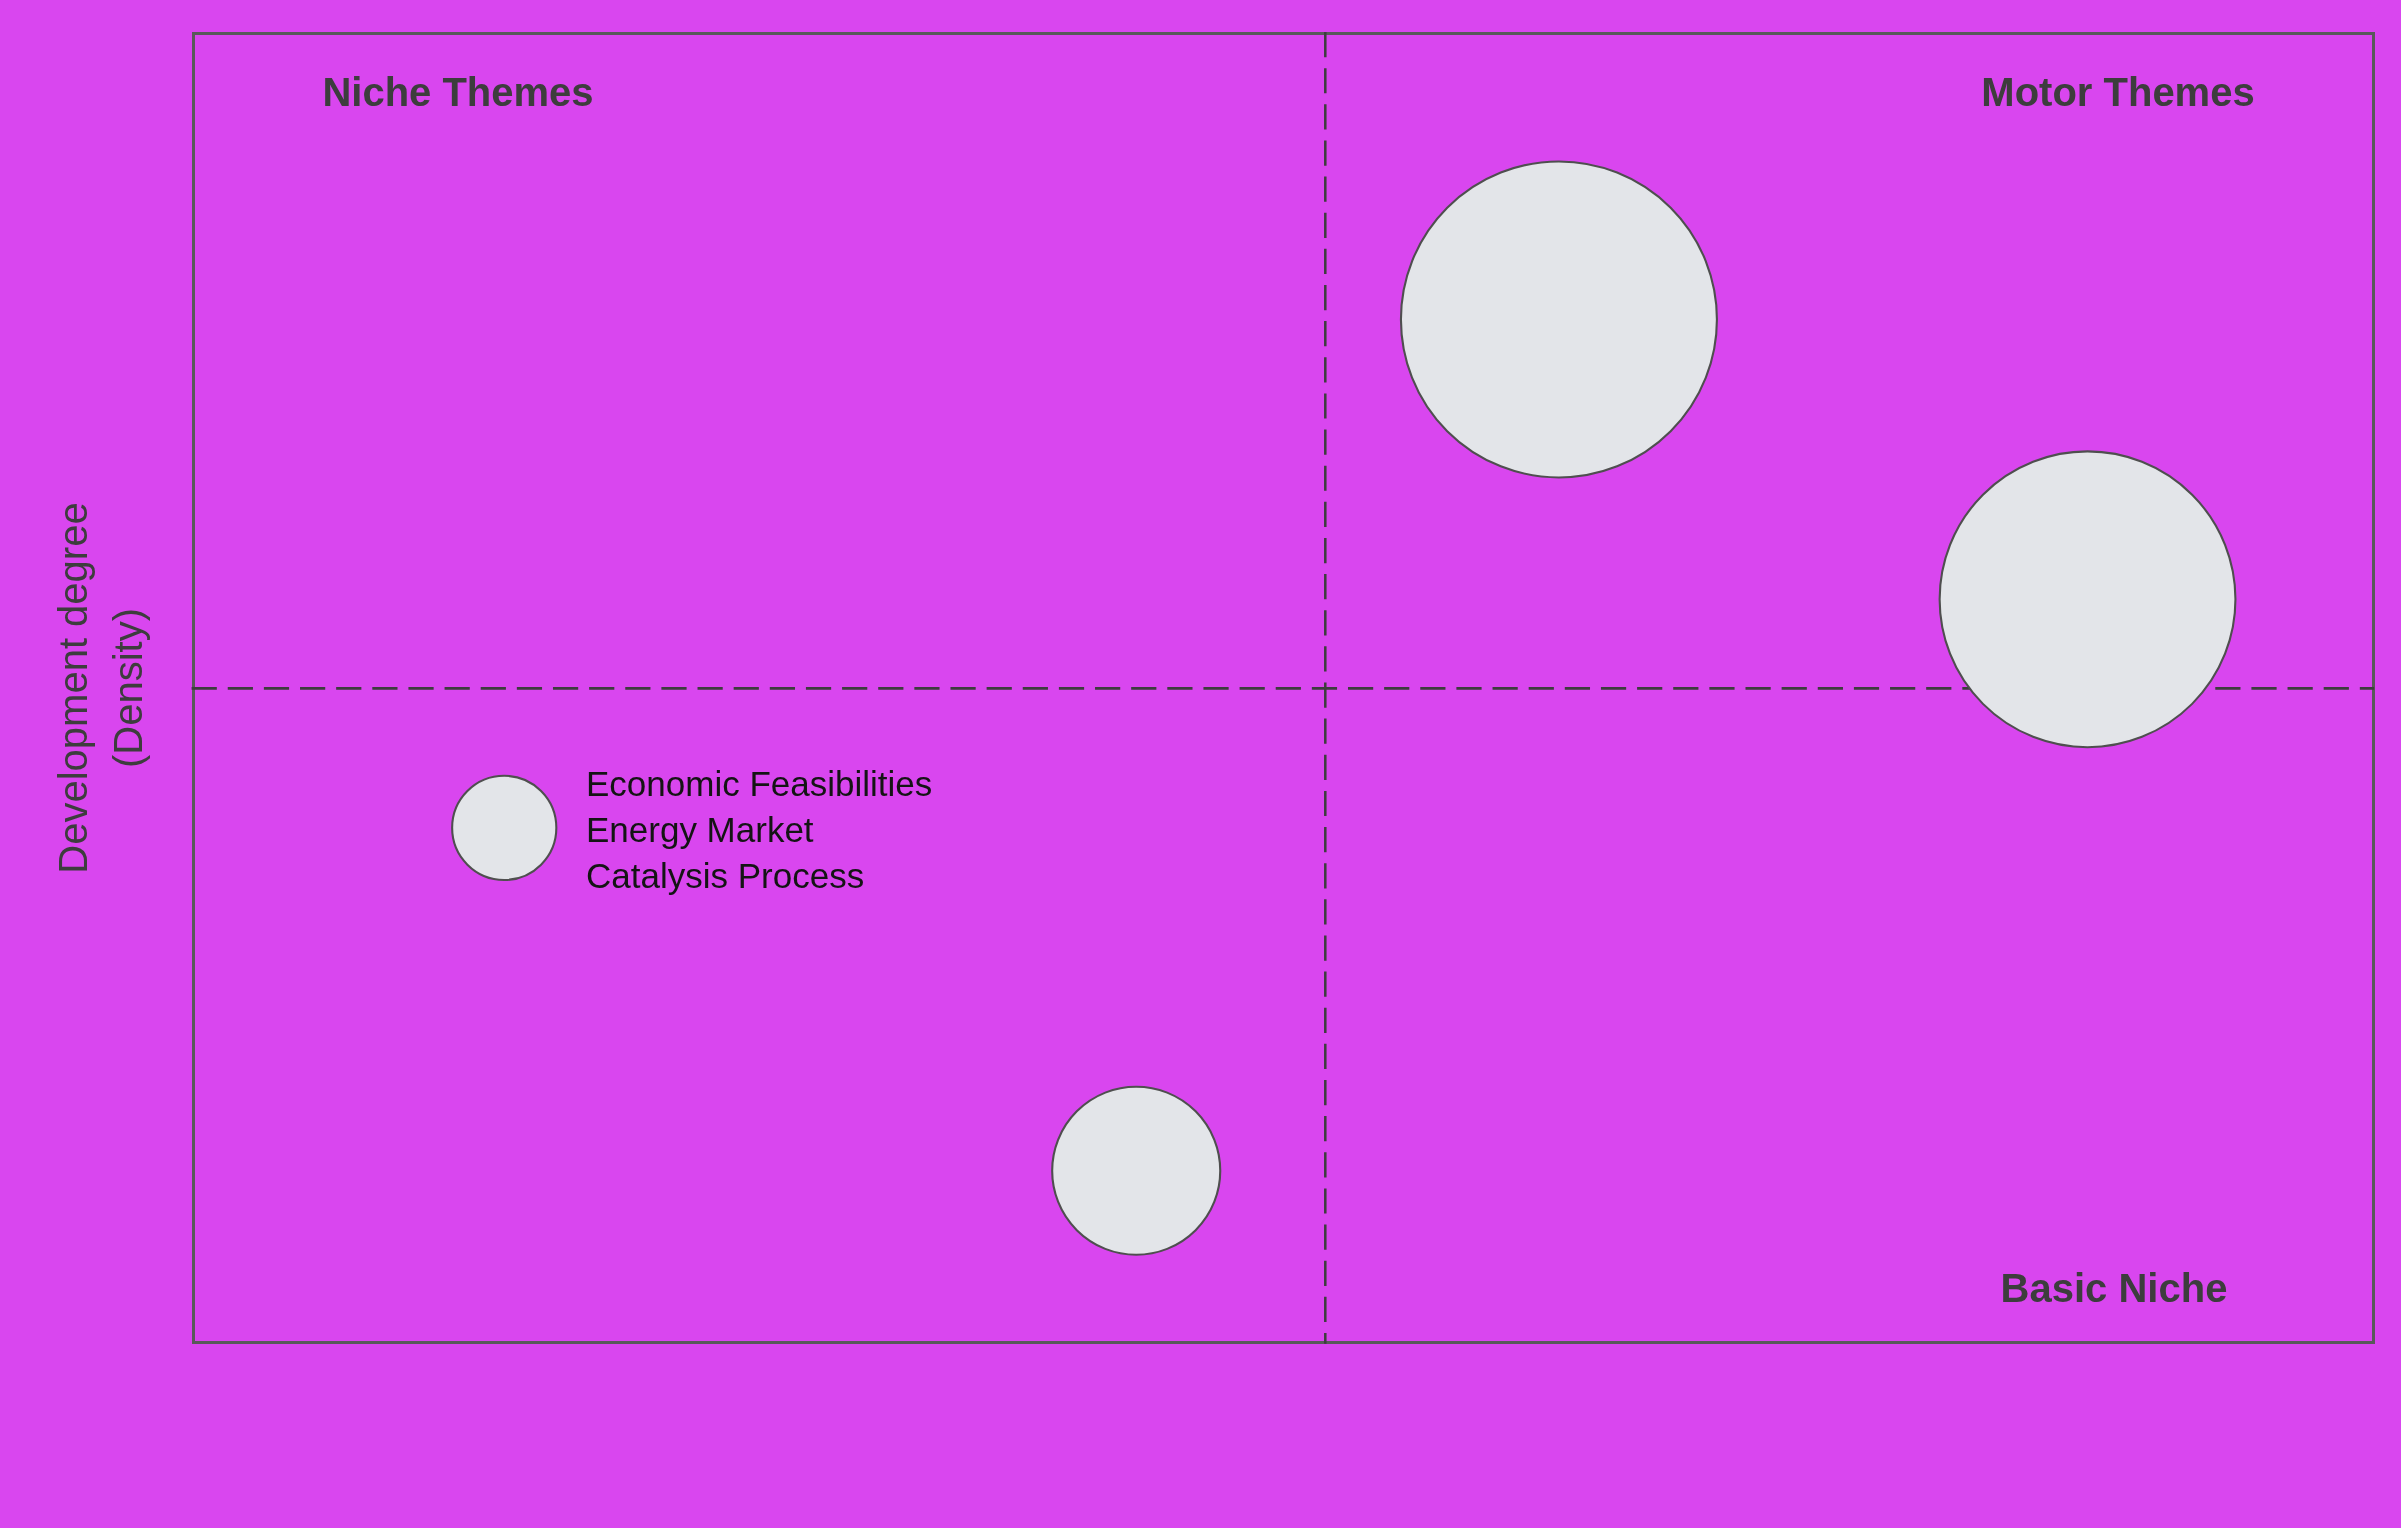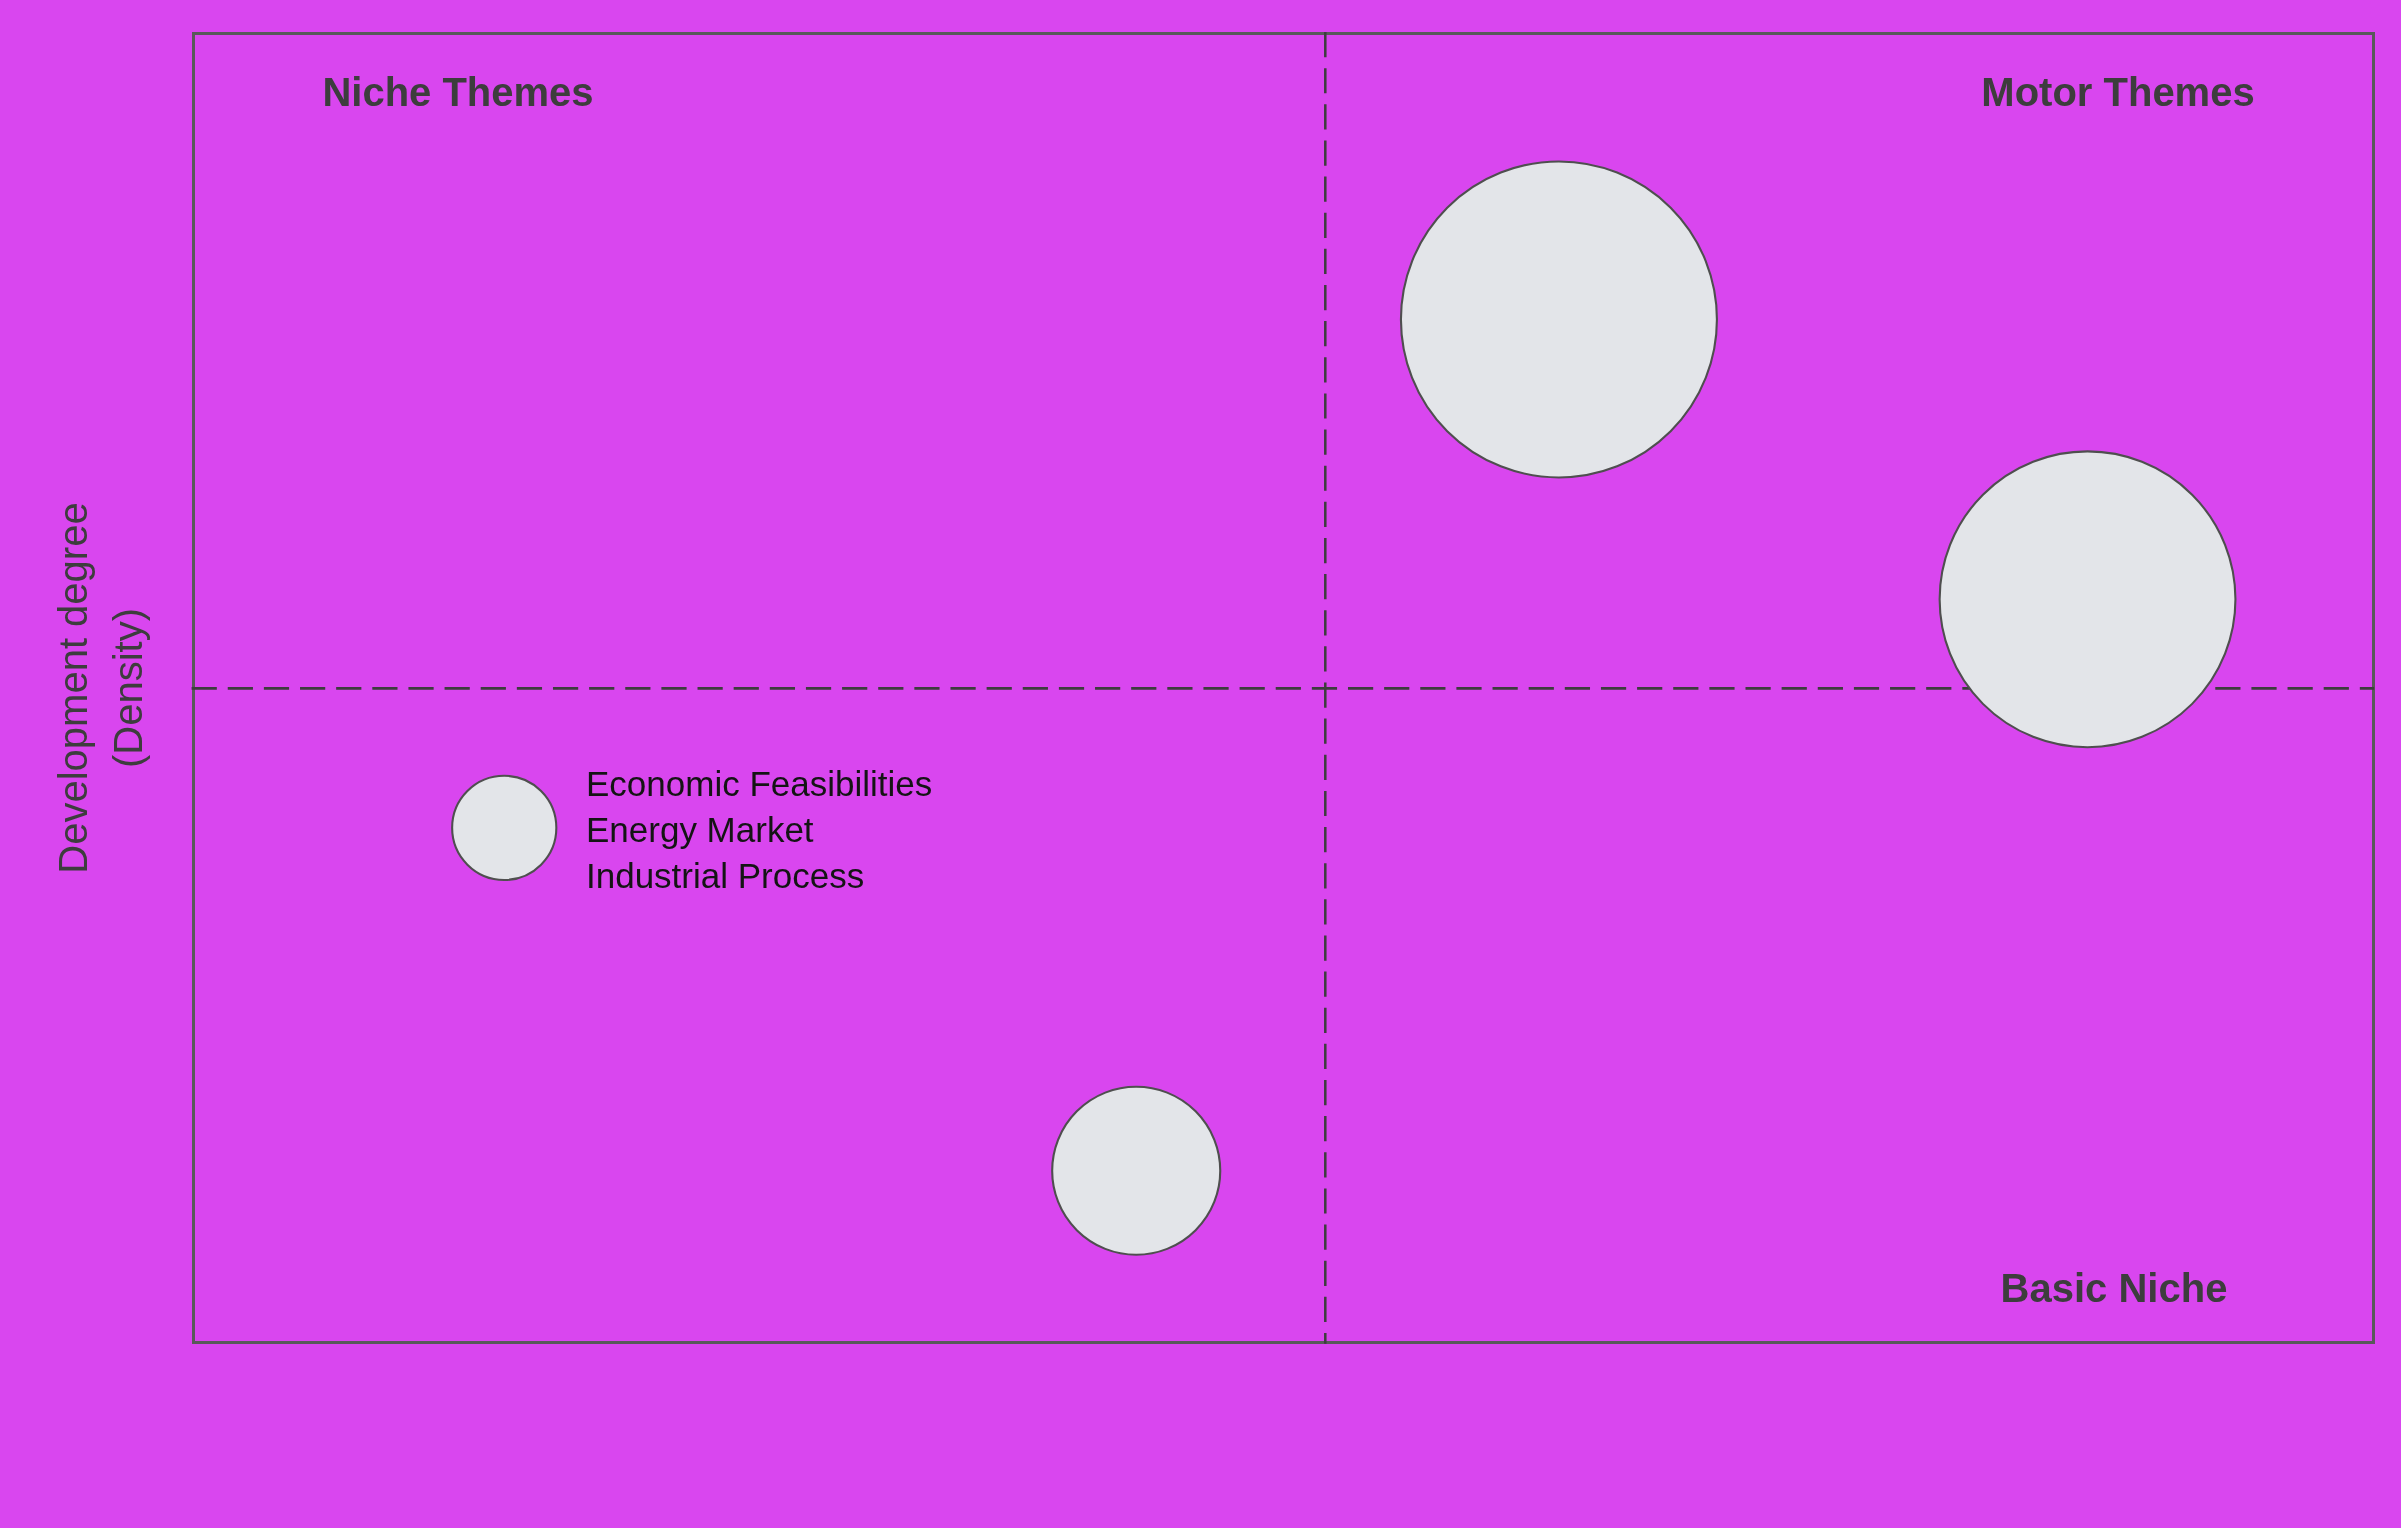--- a/index.html
+++ b/index.html
@@ -69,19 +69,19 @@
     <circle class="bubble" cx="600" cy="985" r="62" fill="#e3e5e9" stroke="#4f4f4f"></circle>
     <circle class="bubble" cx="1352" cy="1393" r="100" fill="#e3e5e9" stroke="#4f4f4f"></circle>
   </svg>
 
   <div class="qlabel" id="q-tl">Niche Themes</div>
   <div class="qlabel" id="q-tr">Motor Themes</div>
   <div class="qlabel" id="q-br">Basic Niche</div>
 
   <div class="blabel" style="top: 761px; color: rgb(20, 20, 20); left: 586px; text-align: left;">Economic Feasibilities
 Energy Market
-Industrial Process</div>
+Catalysis Process</div>
 
   <div class="axis-label" id="ylabel">Development degree
 (Density)</div>
 
 </div>
 
 
 </body></html>

